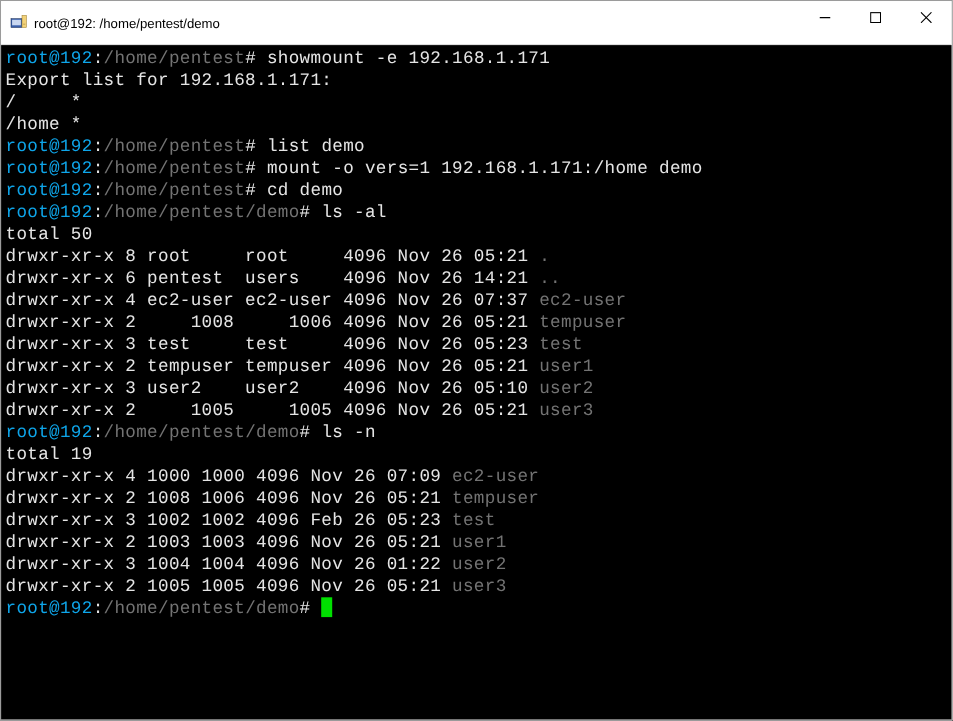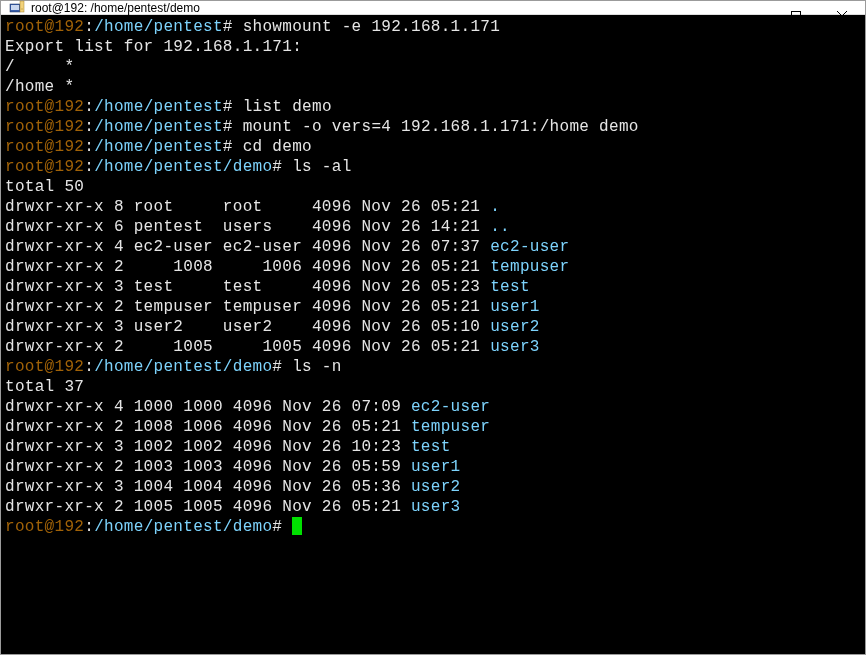--- a/index.html
+++ b/index.html
@@ -14,21 +14,21 @@
     }
     .window {
       width: 866px;
       height: 655px;
       background: #ffffff;
       border: 1px solid #9b9b9b;
       display: flex;
       flex-direction: column;
     }
     .titlebar {
-      height: 14px;
+      height: 40px;
       background: #ffffff;
       display: flex;
       align-items: center;
       padding: 0 0 0 8px;
       border-bottom: 1px solid #dddddd;
     }
     .app-icon {
       width: 16px;
       height: 16px;
       margin-right: 6px;
@@ -61,22 +61,22 @@
       color: #c0c0c0;
       font-family: "Consolas", "Courier New", monospace;
       font-size: 16px;
       line-height: 20px;
       padding: 2px 4px;
       overflow: hidden;
       white-space: pre;
       letter-spacing: 0.3px;
     }
     .c-white { color: #e5e5e5; }
-    .c-red { color: #a16207; }
-    .c-blue { color: #7dd3fc; }
+    .c-red { color: #0ea5e9; }
+    .c-blue { color: #737373; }
     .cursor {
       display: inline-block;
       width: 10px;
       height: 18px;
       background: #00e000;
       vertical-align: middle;
       margin-bottom: 2px;
     }
   </style>
 </head>
@@ -111,34 +111,34 @@
           </svg>
       </div>
     </div>
   </div>
 
   <div class="terminal"><span class="c-red">root@192</span><span class="c-white">:</span><span class="c-blue">/home/pentest</span><span class="c-white">#</span><span class="c-white"> showmount -e 192.168.1.171</span>
 <span class="c-white">Export list for 192.168.1.171:</span>
 <span class="c-white">/     *</span>
 <span class="c-white">/home *</span>
 <span class="c-red">root@192</span><span class="c-white">:</span><span class="c-blue">/home/pentest</span><span class="c-white">#</span><span class="c-white"> list demo</span>
-<span class="c-red">root@192</span><span class="c-white">:</span><span class="c-blue">/home/pentest</span><span class="c-white">#</span><span class="c-white"> mount -o vers=4 192.168.1.171:/home demo</span>
+<span class="c-red">root@192</span><span class="c-white">:</span><span class="c-blue">/home/pentest</span><span class="c-white">#</span><span class="c-white"> mount -o vers=1 192.168.1.171:/home demo</span>
 <span class="c-red">root@192</span><span class="c-white">:</span><span class="c-blue">/home/pentest</span><span class="c-white">#</span><span class="c-white"> cd demo</span>
 <span class="c-red">root@192</span><span class="c-white">:</span><span class="c-blue">/home/pentest/demo</span><span class="c-white">#</span><span class="c-white"> ls -al</span>
 <span class="c-white">total 50</span>
 <span class="c-white">drwxr-xr-x 8 root     root     4096 Nov 26 05:21 </span><span class="c-blue">.</span>
 <span class="c-white">drwxr-xr-x 6 pentest  users    4096 Nov 26 14:21 </span><span class="c-blue">..</span>
 <span class="c-white">drwxr-xr-x 4 ec2-user ec2-user 4096 Nov 26 07:37 </span><span class="c-blue">ec2-user</span>
 <span class="c-white">drwxr-xr-x 2     1008     1006 4096 Nov 26 05:21 </span><span class="c-blue">tempuser</span>
 <span class="c-white">drwxr-xr-x 3 test     test     4096 Nov 26 05:23 </span><span class="c-blue">test</span>
 <span class="c-white">drwxr-xr-x 2 tempuser tempuser 4096 Nov 26 05:21 </span><span class="c-blue">user1</span>
 <span class="c-white">drwxr-xr-x 3 user2    user2    4096 Nov 26 05:10 </span><span class="c-blue">user2</span>
 <span class="c-white">drwxr-xr-x 2     1005     1005 4096 Nov 26 05:21 </span><span class="c-blue">user3</span>
 <span class="c-red">root@192</span><span class="c-white">:</span><span class="c-blue">/home/pentest/demo</span><span class="c-white">#</span><span class="c-white"> ls -n</span>
-<span class="c-white">total 37</span>
+<span class="c-white">total 19</span>
 <span class="c-white">drwxr-xr-x 4 1000 1000 4096 Nov 26 07:09 </span><span class="c-blue">ec2-user</span>
 <span class="c-white">drwxr-xr-x 2 1008 1006 4096 Nov 26 05:21 </span><span class="c-blue">tempuser</span>
-<span class="c-white">drwxr-xr-x 3 1002 1002 4096 Nov 26 10:23 </span><span class="c-blue">test</span>
-<span class="c-white">drwxr-xr-x 2 1003 1003 4096 Nov 26 05:59 </span><span class="c-blue">user1</span>
-<span class="c-white">drwxr-xr-x 3 1004 1004 4096 Nov 26 05:36 </span><span class="c-blue">user2</span>
+<span class="c-white">drwxr-xr-x 3 1002 1002 4096 Feb 26 05:23 </span><span class="c-blue">test</span>
+<span class="c-white">drwxr-xr-x 2 1003 1003 4096 Nov 26 05:21 </span><span class="c-blue">user1</span>
+<span class="c-white">drwxr-xr-x 3 1004 1004 4096 Nov 26 01:22 </span><span class="c-blue">user2</span>
 <span class="c-white">drwxr-xr-x 2 1005 1005 4096 Nov 26 05:21 </span><span class="c-blue">user3</span>
 <span class="c-red">root@192</span><span class="c-white">:</span><span class="c-blue">/home/pentest/demo</span><span class="c-white">#</span> <span class="cursor"></span></div>
 </div>
 
 </body></html>

